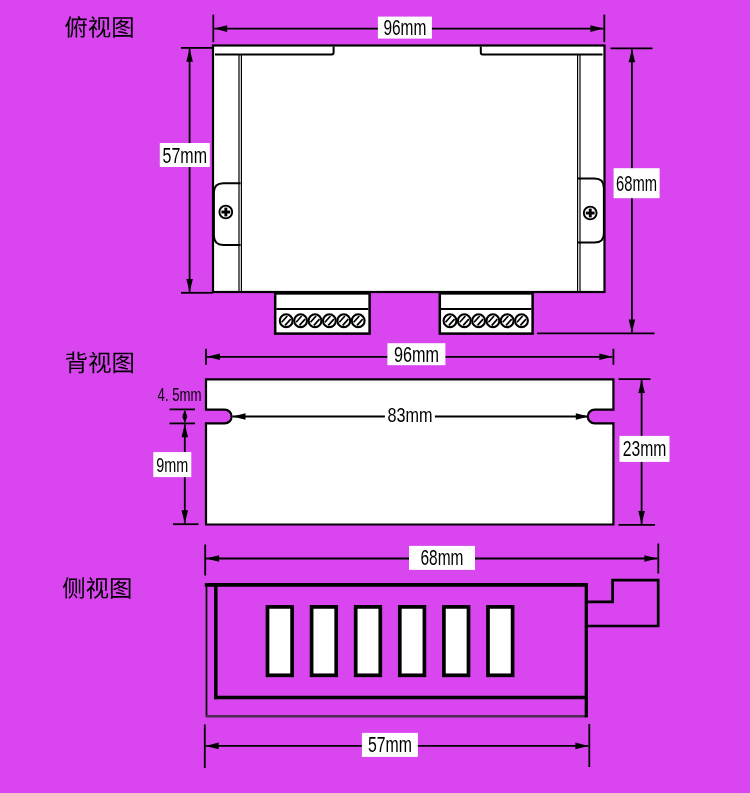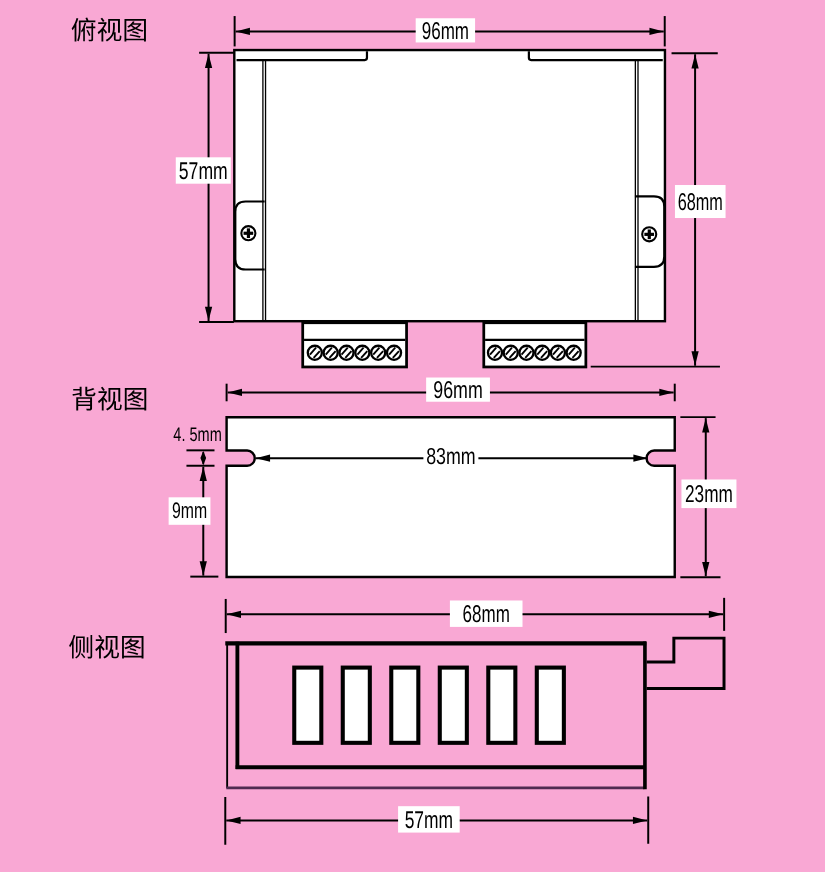--- a/index.html
+++ b/index.html
@@ -1,16 +1,16 @@
 <!DOCTYPE html>
 <html><head>
 <meta charset="utf-8">
 <style>
   html,body { margin:0; padding:0; background:#ffffff; }
-  .canvas { position:relative; width:750px; height:793px; background:#f9a8d4; overflow:hidden;
+  .canvas { position:relative; width:750px; height:793px; background:#d946ef; overflow:hidden;
             font-family:"Liberation Sans", sans-serif; }
   svg text { font-family:"Liberation Sans", sans-serif; }
   .vh { position:absolute; width:1px; height:1px; overflow:hidden; clip:rect(0 0 0 0); white-space:nowrap; }
 </style>
 </head>
 <body>
 
 <div class="canvas">
   <span class="vh">俯视图</span>
   <span class="vh">背视图</span>

